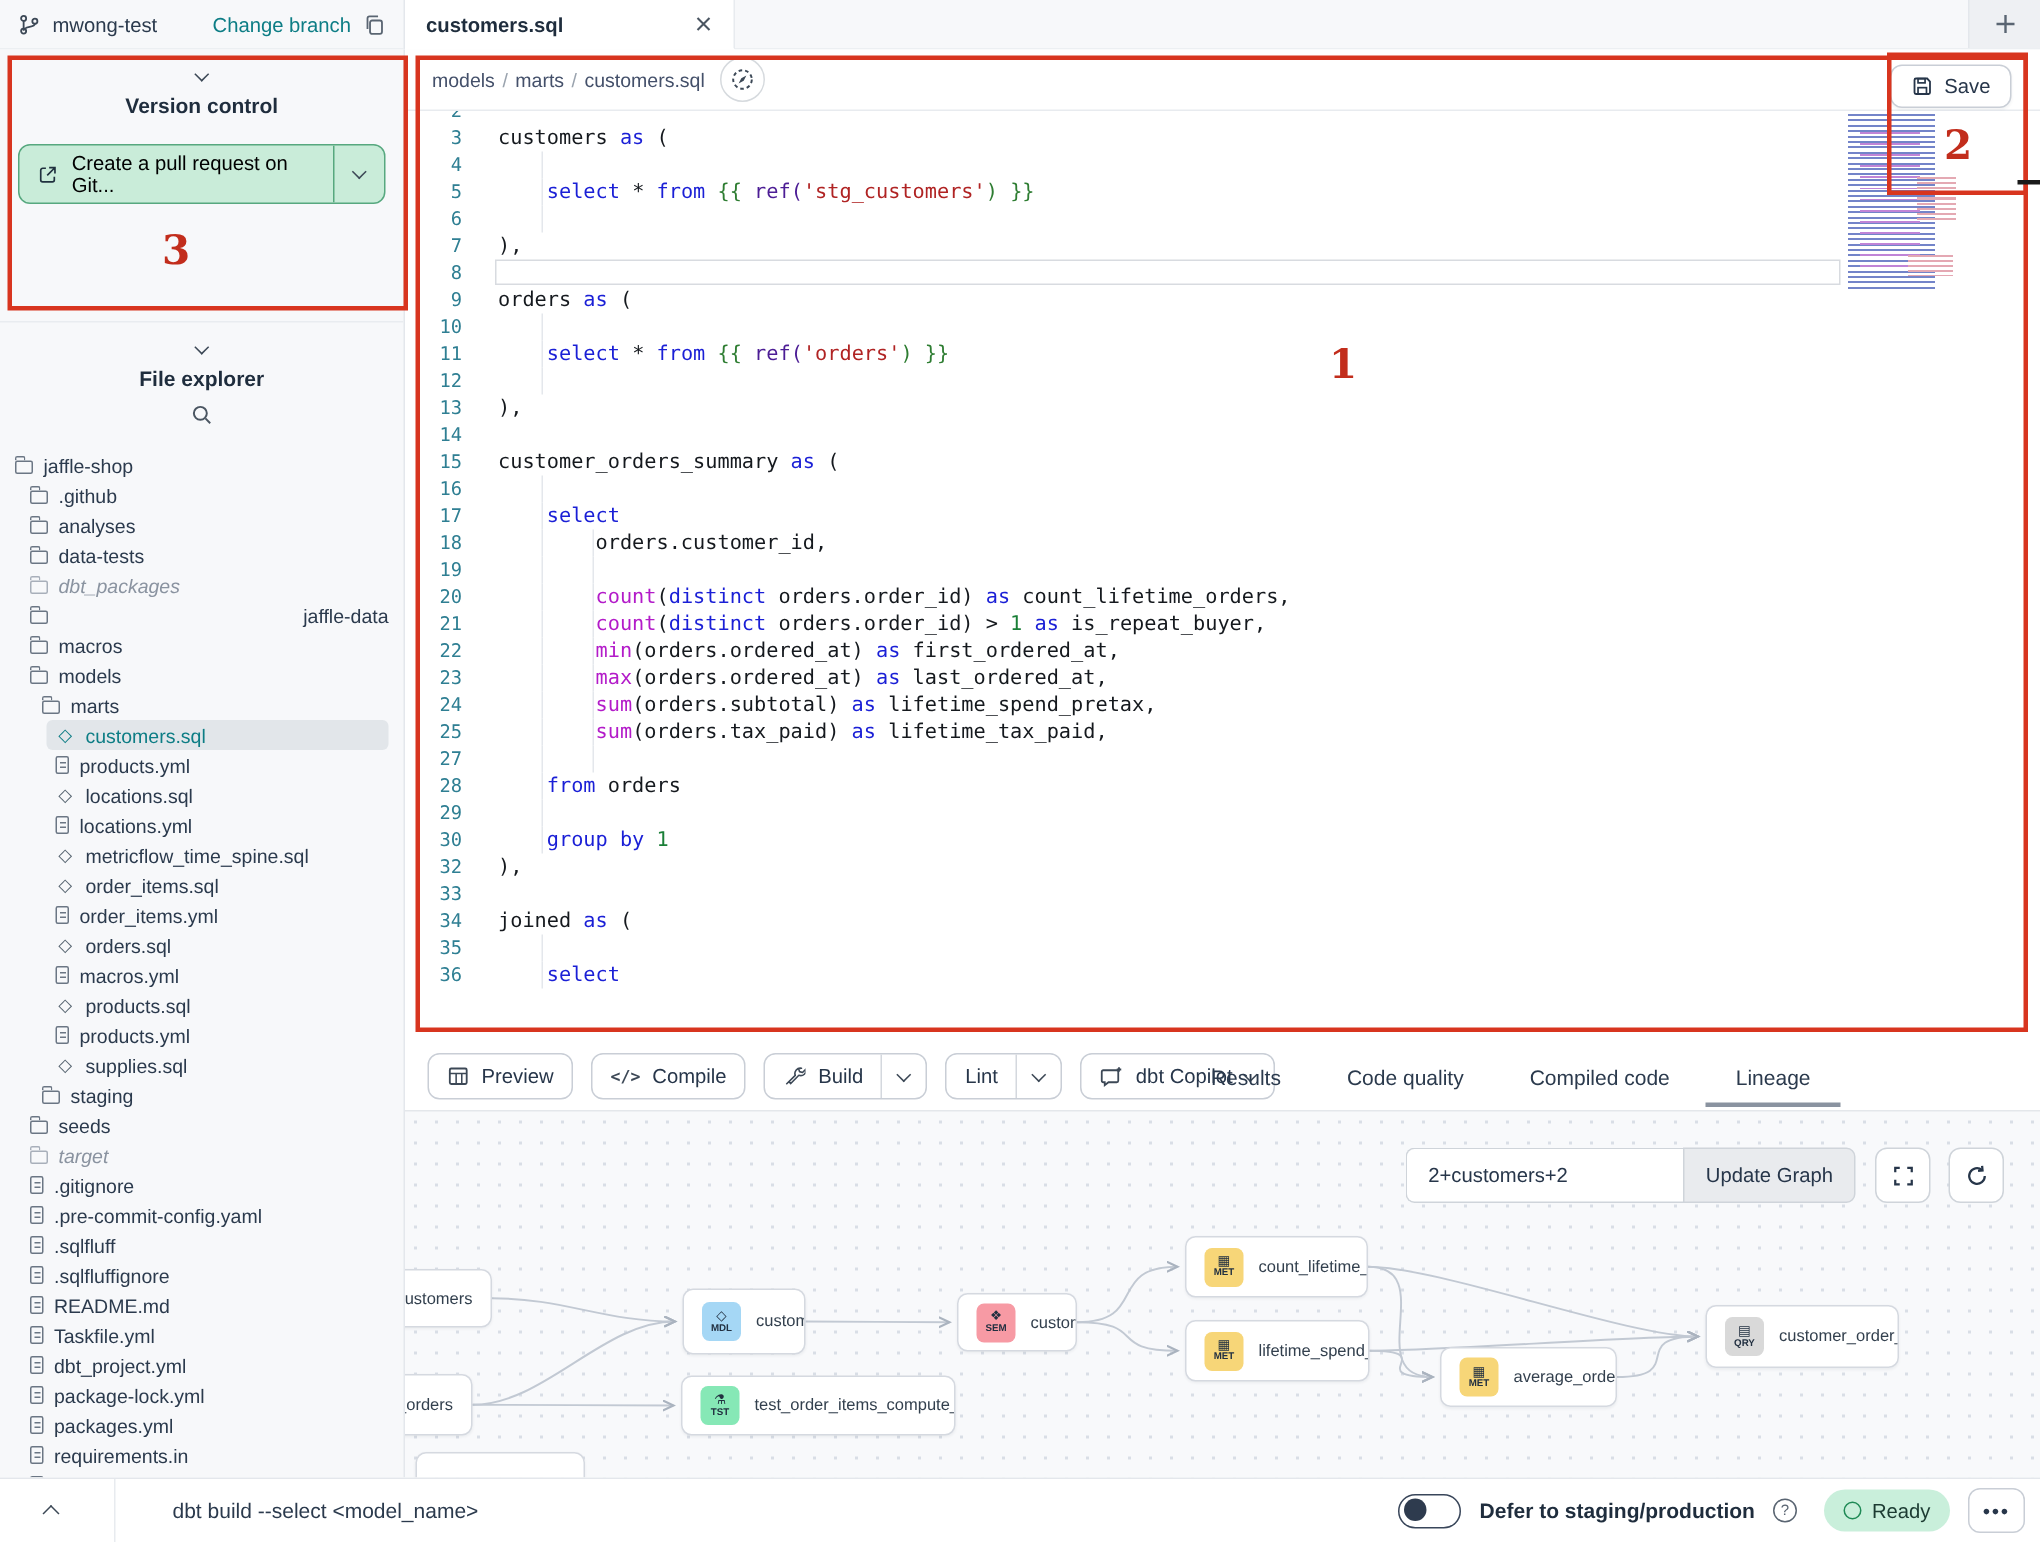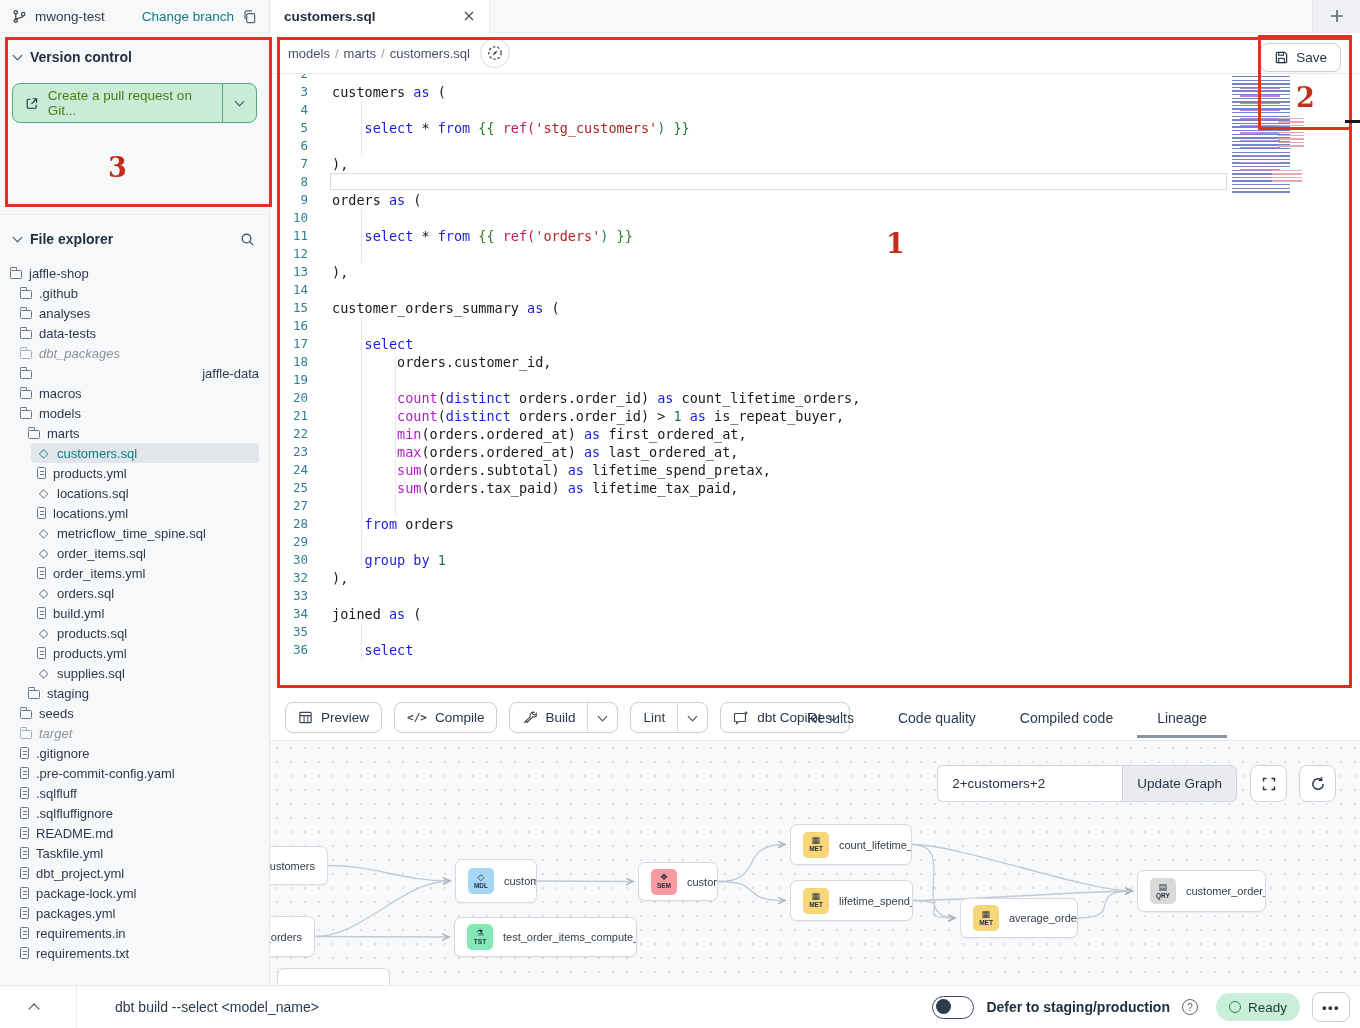--- a/index.html
+++ b/index.html
@@ -16,27 +16,27 @@
   .tabstrip { flex:1; display:flex; border-bottom:1px solid #eceff2; }
   .tab { width:220px; background:#fff; border-right:1px solid #e8ebef; display:flex; align-items:center;
     justify-content:space-between; padding:0 14px; border-bottom:1px solid #fff; margin-bottom:-1px; }
   .tab-label { font-size:13.5px; font-weight:700; color:#1f2d3d; }
   .tabfill { flex:1; }
   .plusarea { width:48px; background:#eef0f3; border-left:1px solid #e4e7ec; display:flex; align-items:center; justify-content:center; }
 
   
   .sidebar { position:absolute; left:0; top:33px; width:270px; bottom:43px; background:#f7f8fa;
     border-right:1px solid #e4e7ec; overflow:hidden; }
-  .sechead { display:flex; align-items:center; gap:9px; padding:16px 14px 10px 14px; }
+  .sechead { display:flex; align-items:center; gap:9px; padding:16px 14px 10px 14px;flex-direction:column; }
   .sechead .ttl { font-size:14px; font-weight:700; color:#1f2d3d; flex:1; }
   .chev { width:7px; height:7px; border-right:1.7px solid #3c4856; border-bottom:1.7px solid #3c4856;
     transform:rotate(45deg); margin-top:-3px; flex:none; }
   .prbtn { margin:8px 12px 0 12px; height:40px; border:1px solid #57a87f; border-radius:8px;
     background:#c9ecd9; display:flex; align-items:stretch; overflow:hidden; cursor:pointer; }
-  .prmain { flex:1; display:flex; align-items:center; gap:9px; padding:0 12px; font-size:13.5px; color:#4d7c0f; }
+  .prmain { flex:1; display:flex; align-items:center; gap:9px; padding:0 12px; font-size:13.5px; color:#000000; }
   .prdrop { width:34px; border-left:1px solid #57a87f; display:flex; align-items:center; justify-content:center; }
   .vcsection { height:182px; border-bottom:1px solid #e9ecf0; }
 
   .tree { padding:6px 0 0 0; font-size:13px; color:#2b3a4d; }
   .trow { height:20px; display:flex; align-items:center; gap:7px; margin-right:10px;
     padding-left:6px; border-radius:4px; white-space:nowrap; cursor:pointer; }
   .trow.sel { background:#e2e6ea; color:#0d7d85; }
   .trow.mut { color:#8a93a0; font-style:italic; }
   .ic { flex:none; display:inline-block; position:relative; }
   .icf { width:12px; height:9px; border:1.2px solid #6b7684; border-radius:1.5px; margin-top:2px; }
@@ -61,21 +61,21 @@
     box-shadow:0 1px 2px rgba(20,30,50,.05); cursor:pointer; }
 
   .codearea { position:absolute; left:270px; right:0; top:74px; height:621px; background:#fff; overflow:hidden; }
   .codeflow { margin-top:-9px; font-family:"DejaVu Sans Mono", monospace; font-size:13.5px; }
   .cl { height:18px; line-height:18px; white-space:pre; position:relative; }
   .ln { position:absolute; left:0; width:38px; text-align:right; color:#2f7f93; font-size:12.5px; }
   .lc { position:absolute; left:62px; color:#15191e; }
   .gd { position:absolute; top:0; bottom:0; width:1px; background:#e4e7ec; }
   .gd1 { left:91px; } .gd2 { left:125px; }
   .curbox { position:absolute; left:60px; right:133px; top:0; height:17px; border:1px solid #d8dbe0; }
-  .kw{color:#1a1fd6;} .fn{color:#b31bc9;} .st{color:#b02323;} .rf{color:#be185d;}
+  .kw{color:#1a1fd6;} .fn{color:#b31bc9;} .st{color:#b02323;} .rf{color:#4c1d95;}
   .jj{color:#2e7d32;} .nu{color:#1a7f37;}
 
   .minimap { position:absolute; right:42px; top:0; width:86px; height:124px; opacity:.85; }
   .mm { position:absolute; background-image:repeating-linear-gradient(180deg,#5b6fc0 0 1.4px,transparent 1.4px 3.6px); }
   .mm1 { left:0; top:2px; width:58px; height:118px; }
   .mm2 { left:8px; top:14px; width:40px; height:96px;
     background-image:repeating-linear-gradient(180deg,#b66fd0 0 1.2px,transparent 1.2px 7.4px); }
   .mm3 { left:46px; top:44px; width:26px; height:30px;
     background-image:repeating-linear-gradient(180deg,#e09aa6 0 1.4px,transparent 1.4px 3.4px); }
   .mm4 { left:40px; top:96px; width:30px; height:14px;
@@ -270,21 +270,21 @@
         <div class="trow" style="margin-left: 31px;">
           <span class="ic icd"></span>
           <span>order_items.yml</span>
         </div>
         <div class="trow" style="margin-left: 31px;">
           <span class="ic icc">◇</span>
           <span>orders.sql</span>
         </div>
         <div class="trow" style="margin-left: 31px;">
           <span class="ic icd"></span>
-          <span>build.yml</span>
+          <span>macros.yml</span>
         </div>
         <div class="trow" style="margin-left: 31px;">
           <span class="ic icc">◇</span>
           <span>products.sql</span>
         </div>
         <div class="trow" style="margin-left: 31px;">
           <span class="ic icd"></span>
           <span>products.yml</span>
         </div>
         <div class="trow" style="margin-left: 31px;">

